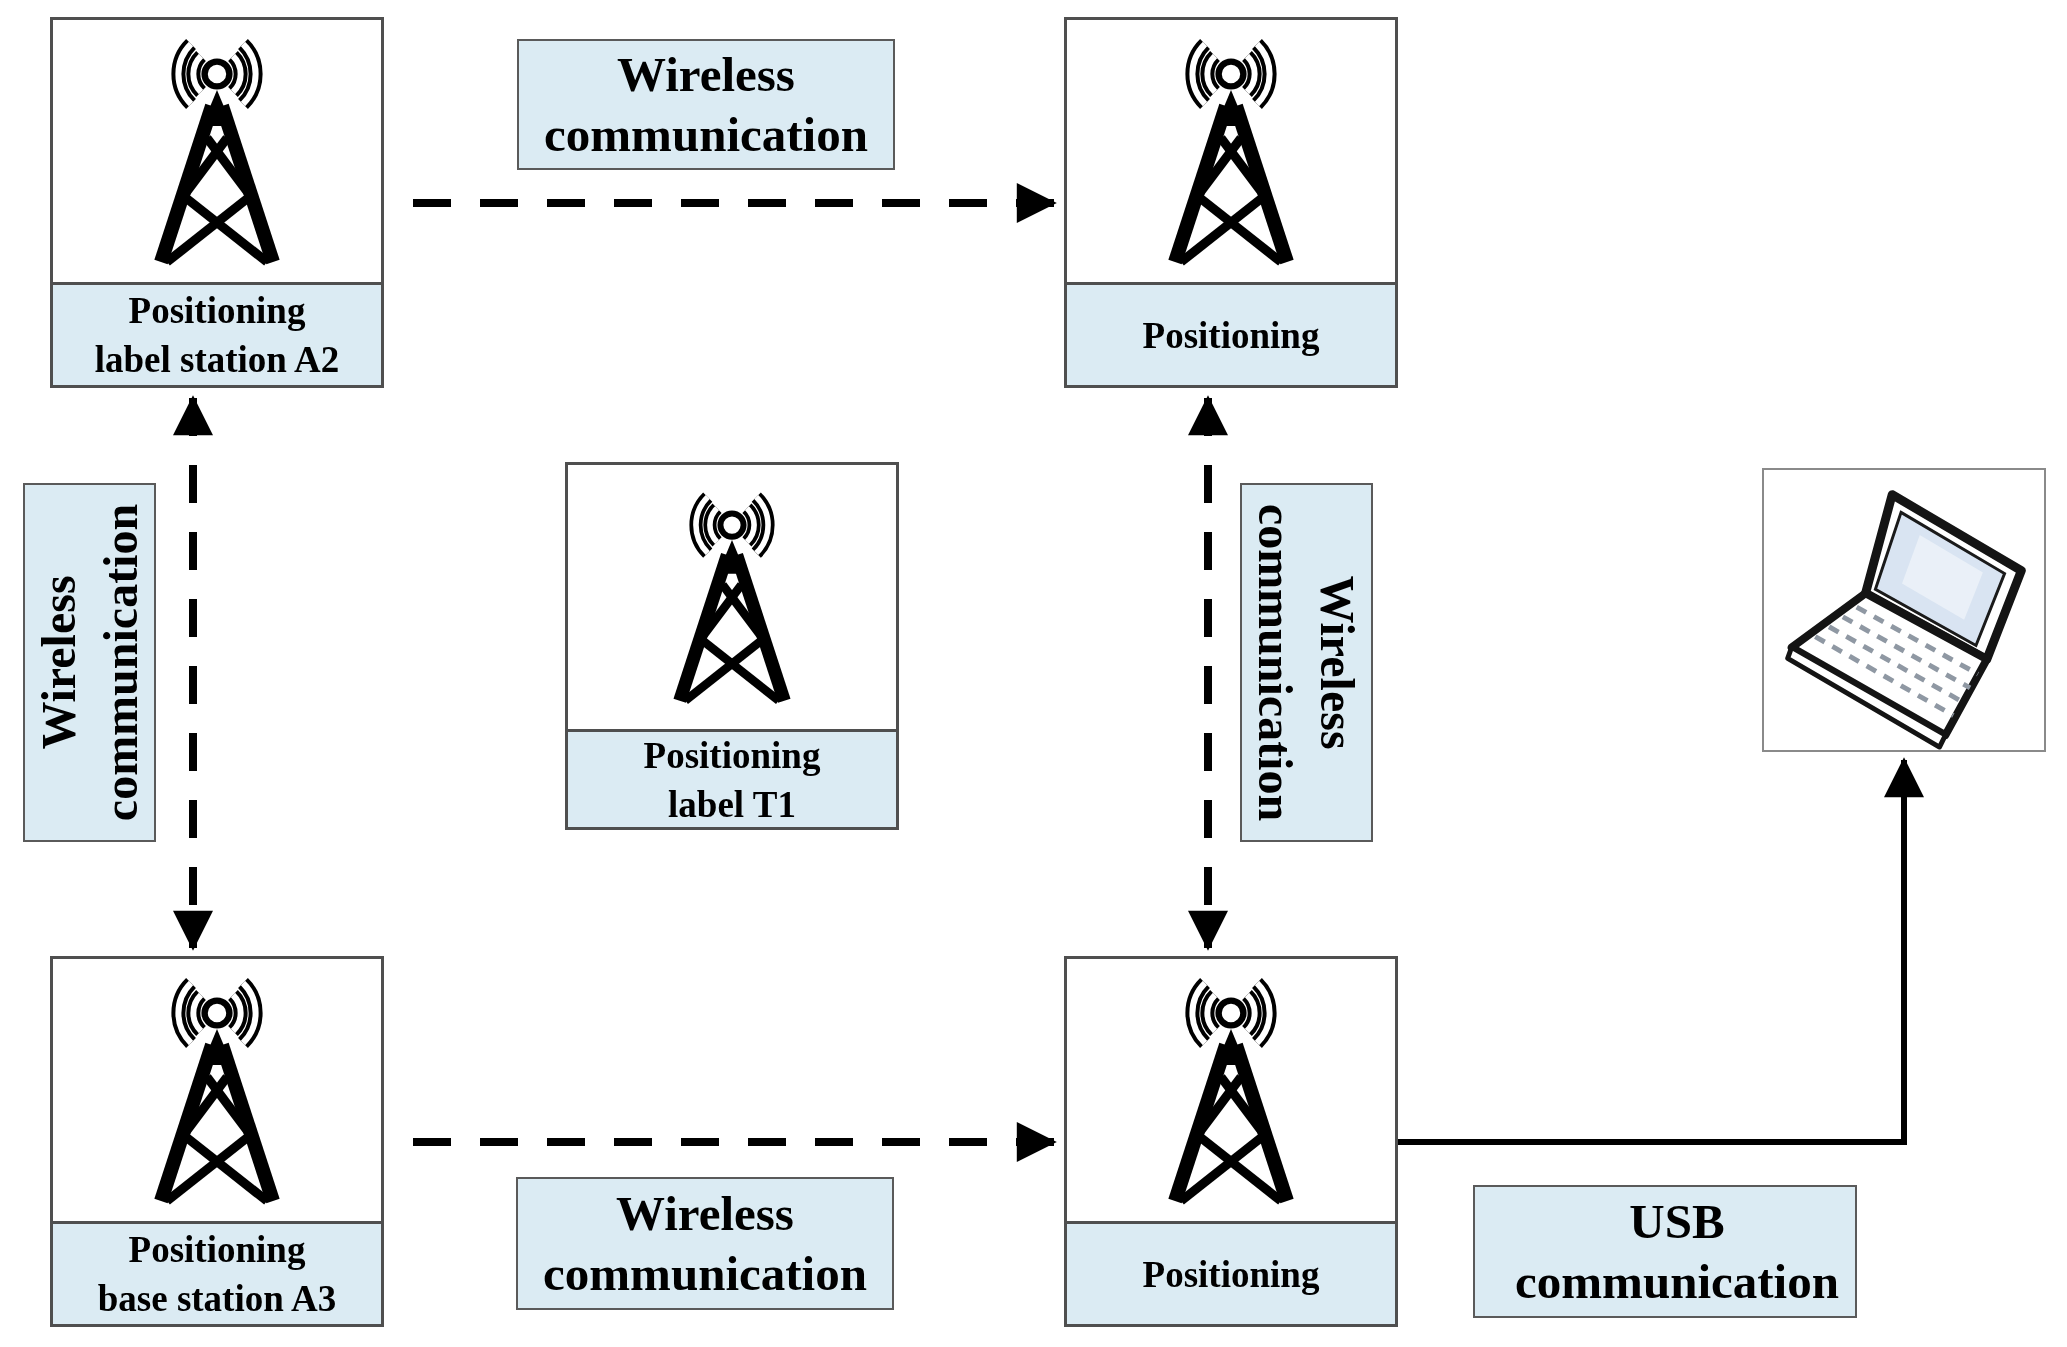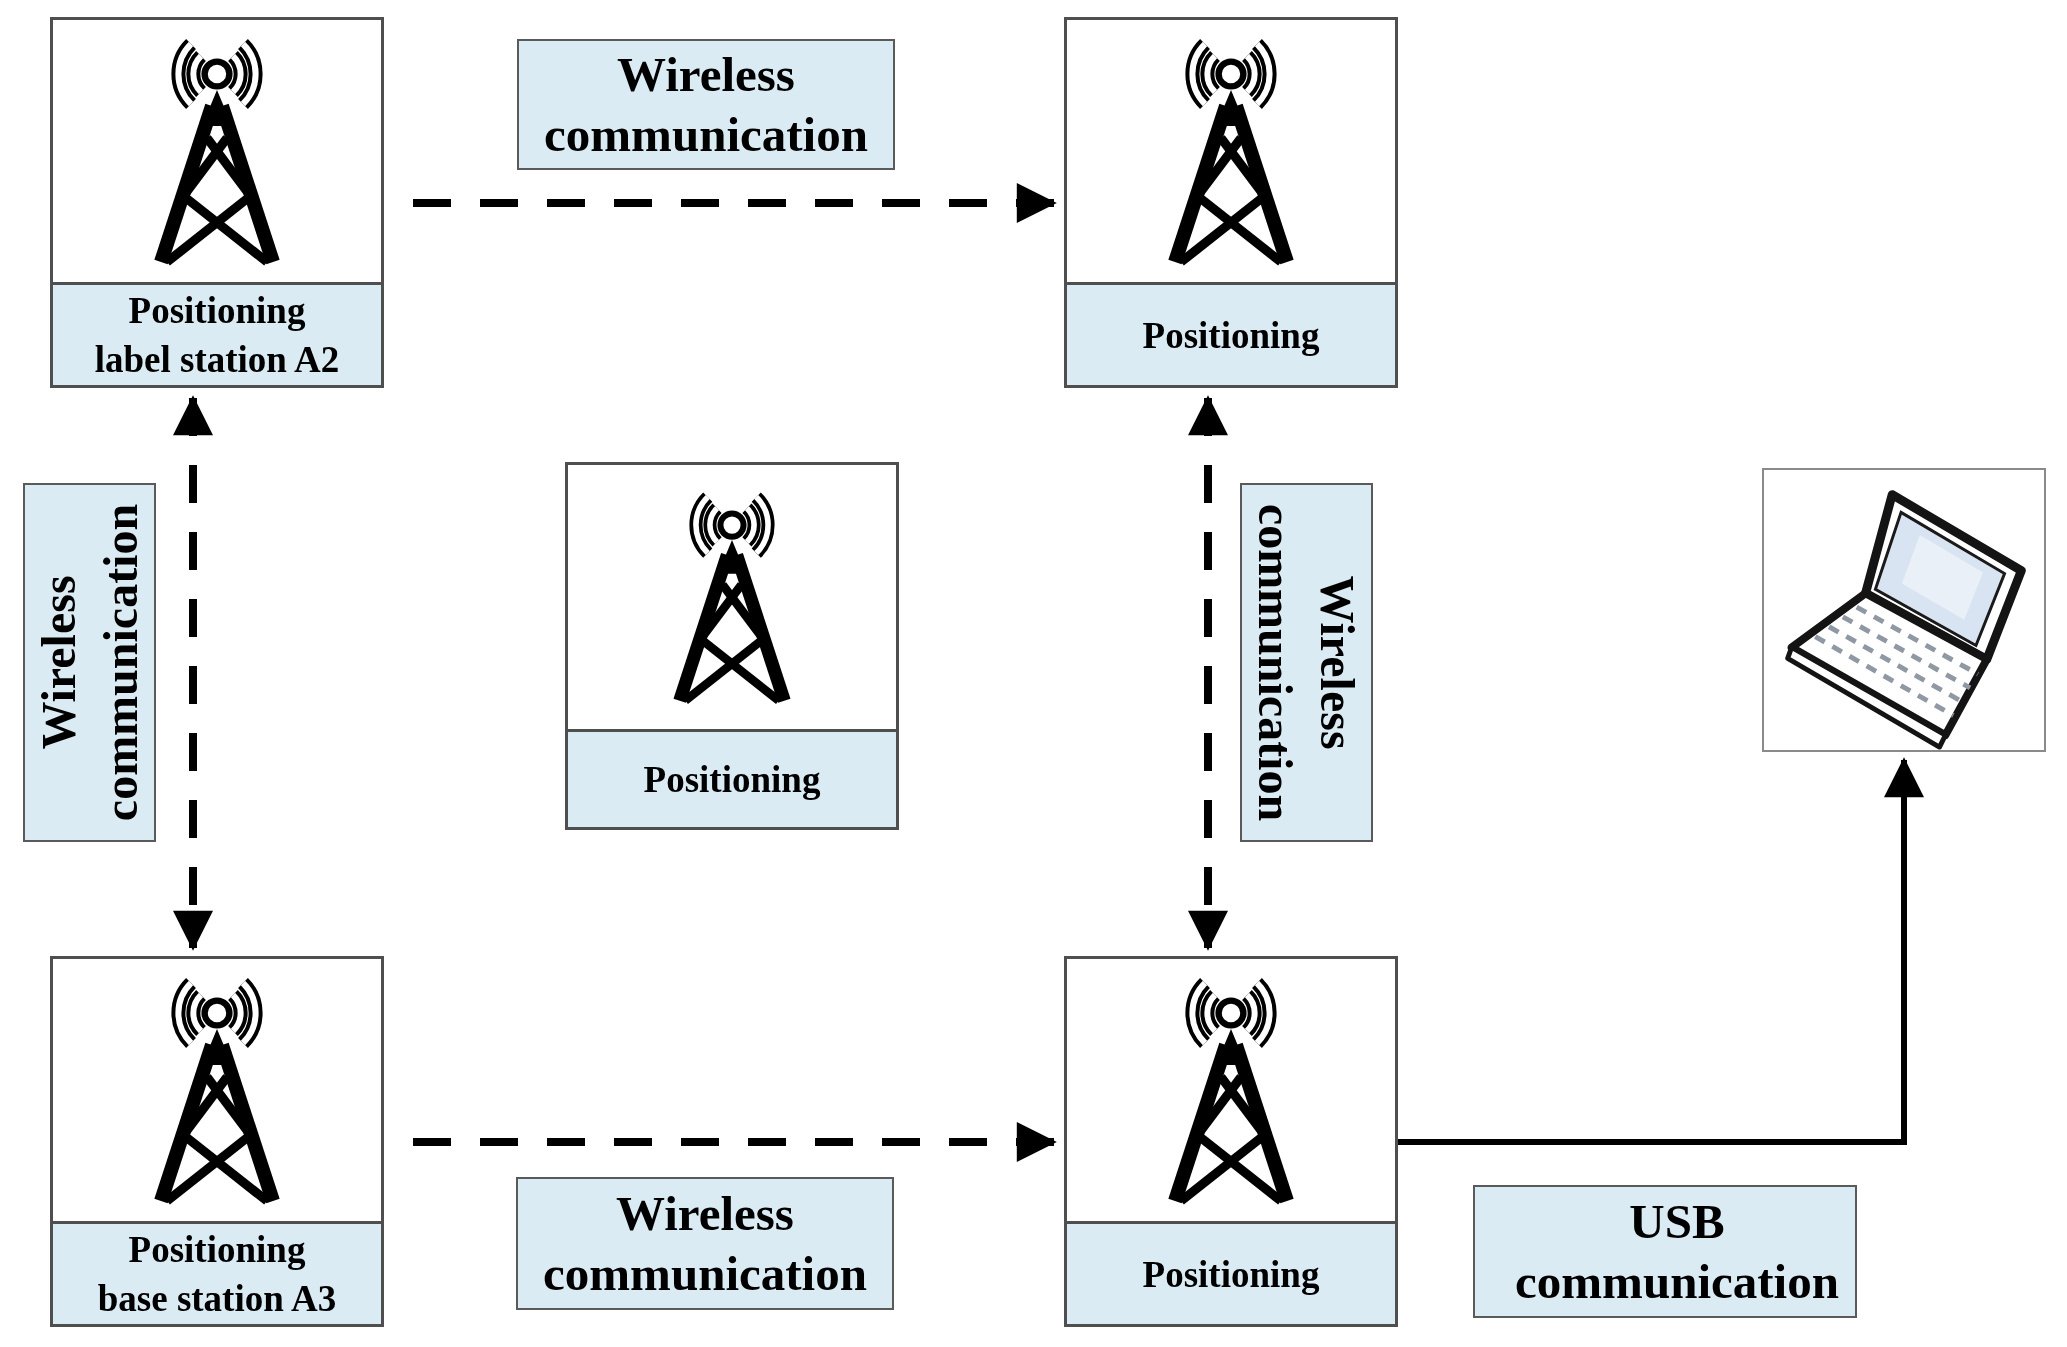--- a/index.html
+++ b/index.html
@@ -155,20 +155,21 @@
   </div>
 
   <div class="station" id="t1-box" style="left:565px;top:462px;">
     <div class="icon-area">
       <svg width="198" height="228" viewBox="-3 -6 106 121">
           <use href="#tower"></use>
         </svg>
     </div>
     <div class="cap">
       <span>Positioning</span>
+      <span>label T1</span>
     </div>
   </div>
 
   <div id="laptop-box">
     <svg width="280" height="280" viewBox="0 0 284 284">
 
       <polygon points="130,25 261,102 226,192 103,125" fill="#ffffff" stroke="#141414" stroke-width="9" stroke-linejoin="round"></polygon>
       <polygon points="139,43 244,105 215,178 113,121" fill="#d9e4f2" stroke="#1a1a1a" stroke-width="3"></polygon>
       <polygon points="158,66 222,104 203,152 140,115" fill="#ffffff" opacity="0.45"></polygon>
 

